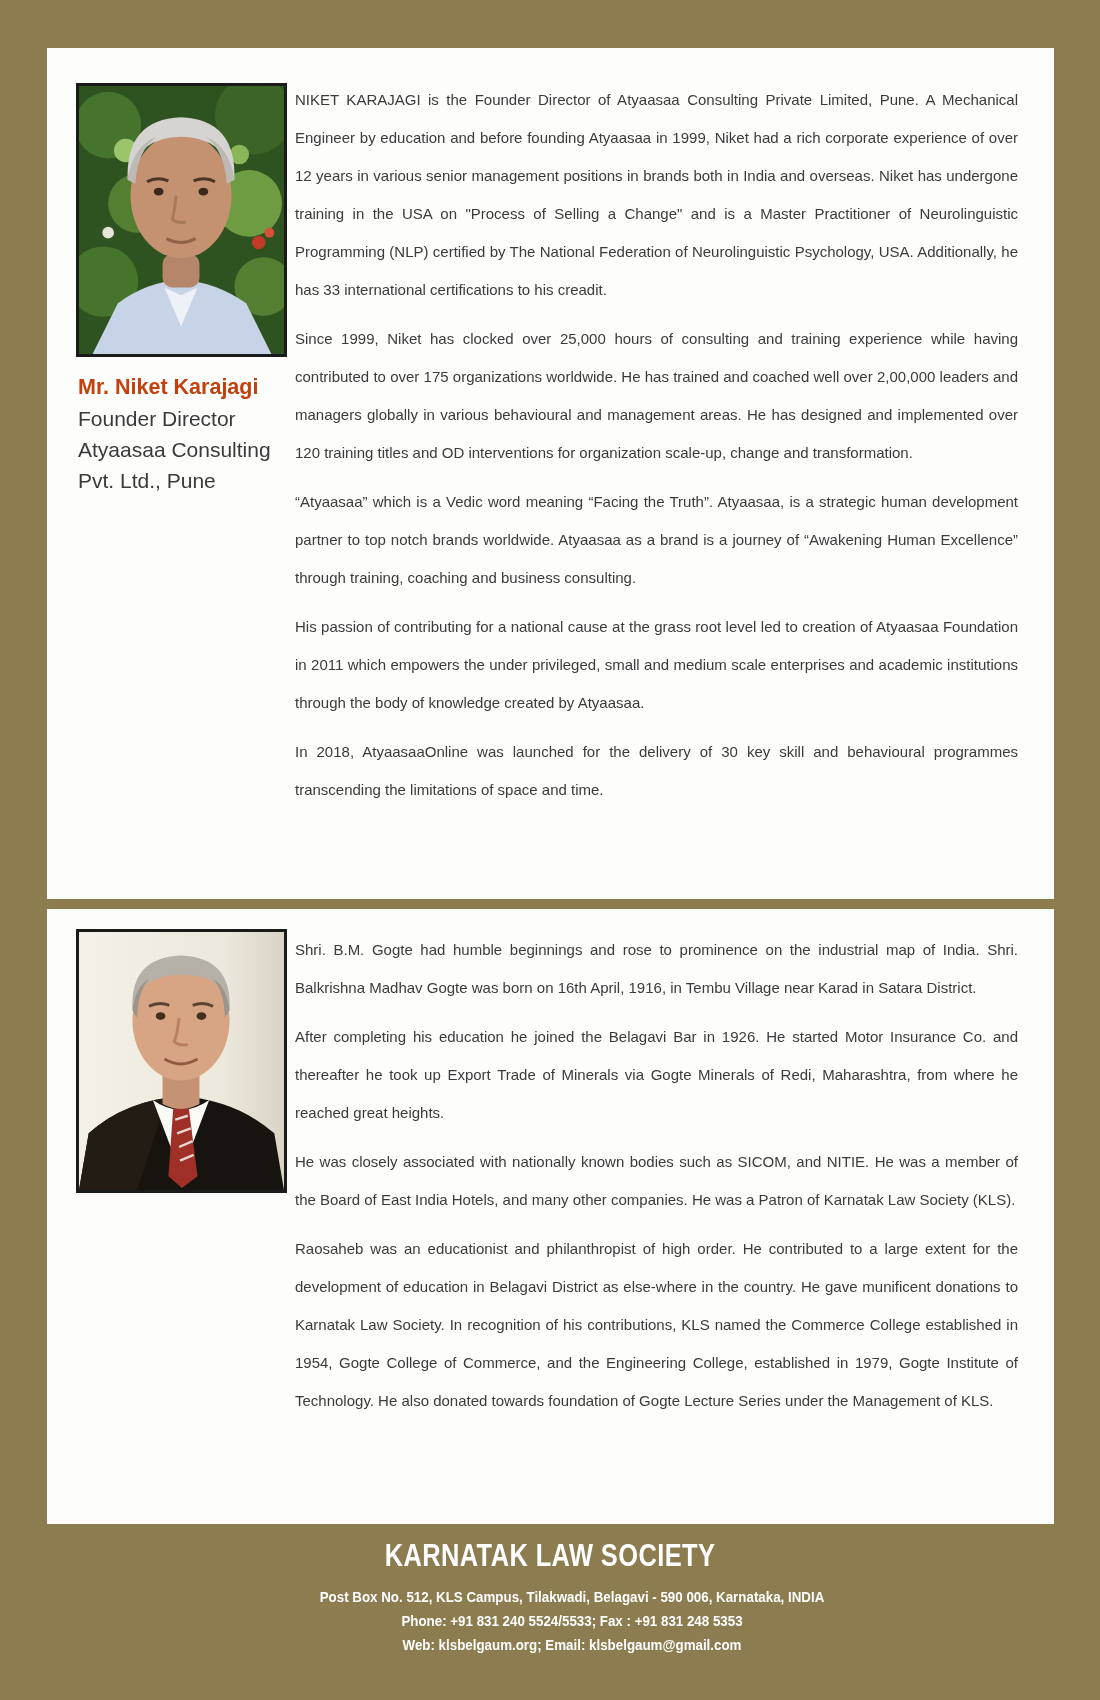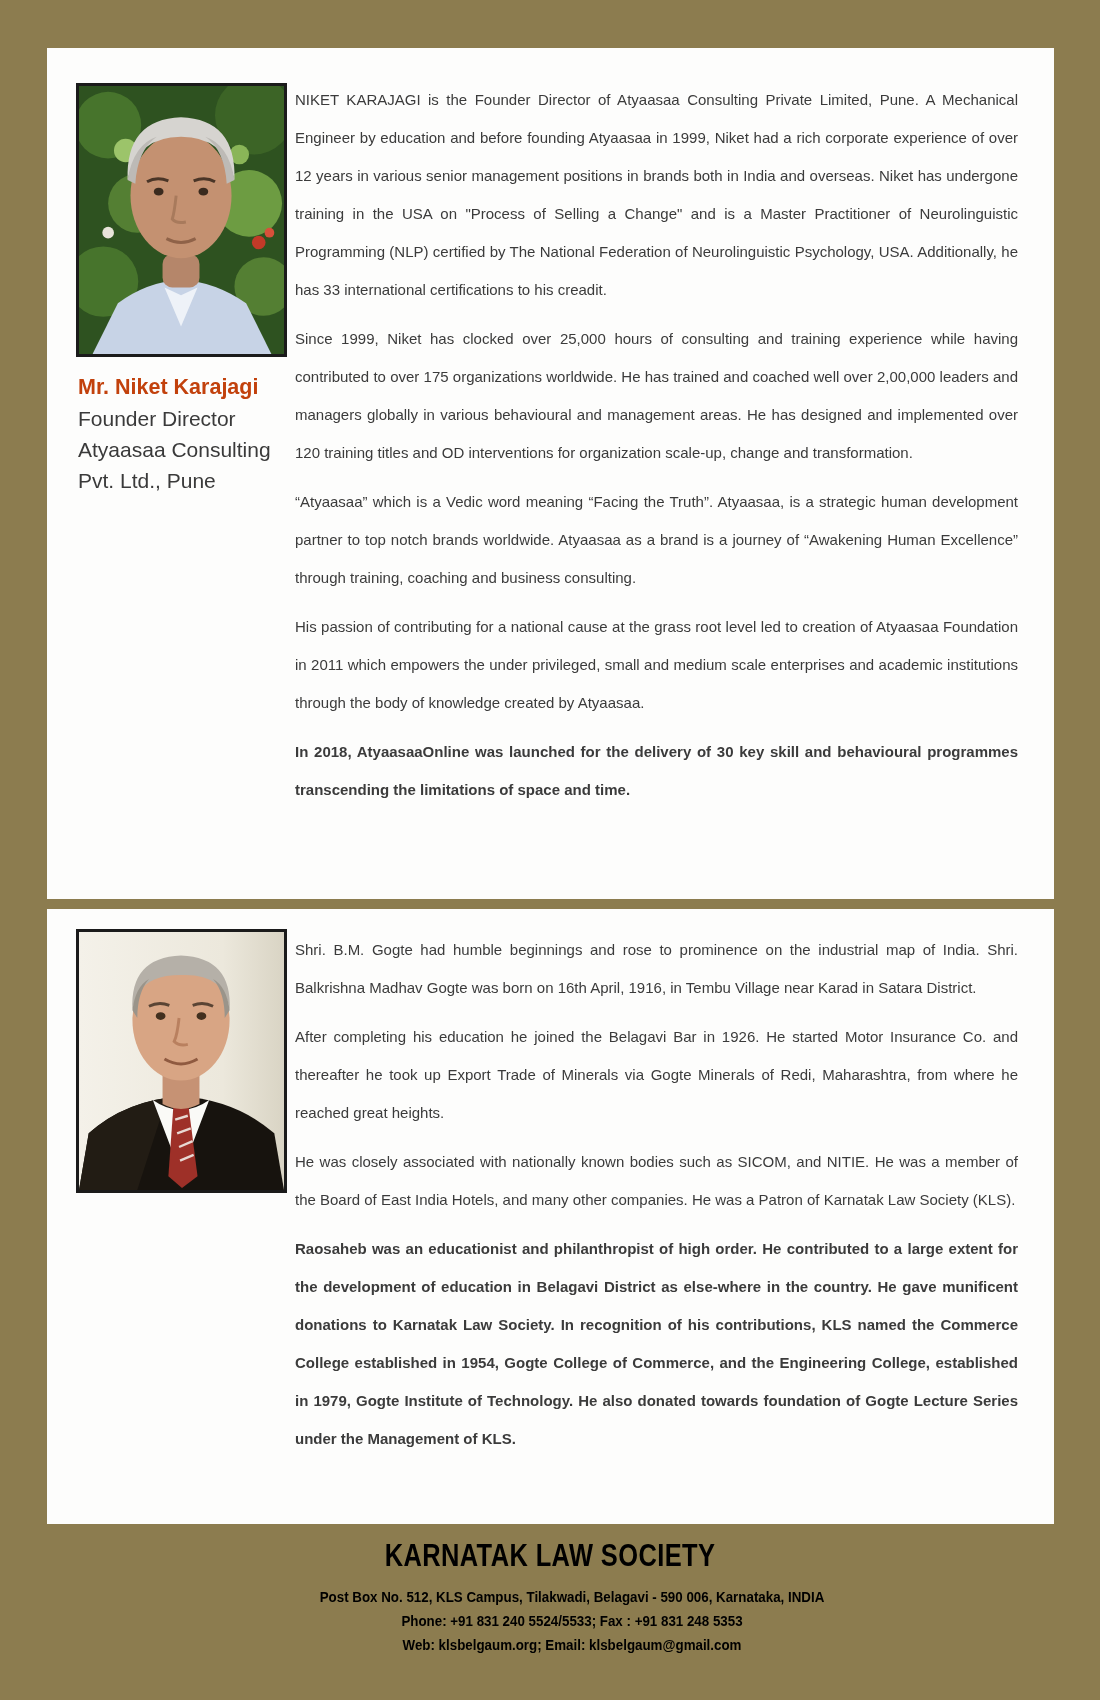--- a/index.html
+++ b/index.html
@@ -29,25 +29,25 @@
   .caption { margin-top:15px; padding-left:2px; font-size:21px; line-height:31px; color:#3a3a3a; }
   .caption .name { font-weight:bold; font-size:21.5px; color:#c2410c; }
 
   .bio {
     flex:1; margin-left:2px; font-size:15px; line-height:38px;
     text-align:justify; color:#3b3b3b;
   }
   .panel-1 .bio { padding-top:0; }
   .panel-2 .bio { padding-top:2px; }
   .bio p { margin-bottom:11px; }
-  .bio p:last-child { margin-bottom:0;font-weight:bold; }
+  .bio p:last-child { margin-bottom:0; }
 
   .footer {
     position:absolute; left:0; top:1524px; width:1100px; height:176px;
-    color:#000000; text-align:center;
+    color:#ffffff; text-align:center;
   }
   .footer .org {
     margin-top:15px; font-size:31px; line-height:34px; font-weight:bold;
     transform:scaleX(0.82); letter-spacing:0.5px; white-space:nowrap;
   }
   .footer .addr-line {
     font-size:14.5px; line-height:24px; font-weight:bold;
     transform:scaleX(0.92); white-space:nowrap;
   }
   .footer .addr-block { margin-top:12px;padding-left:44px; }

